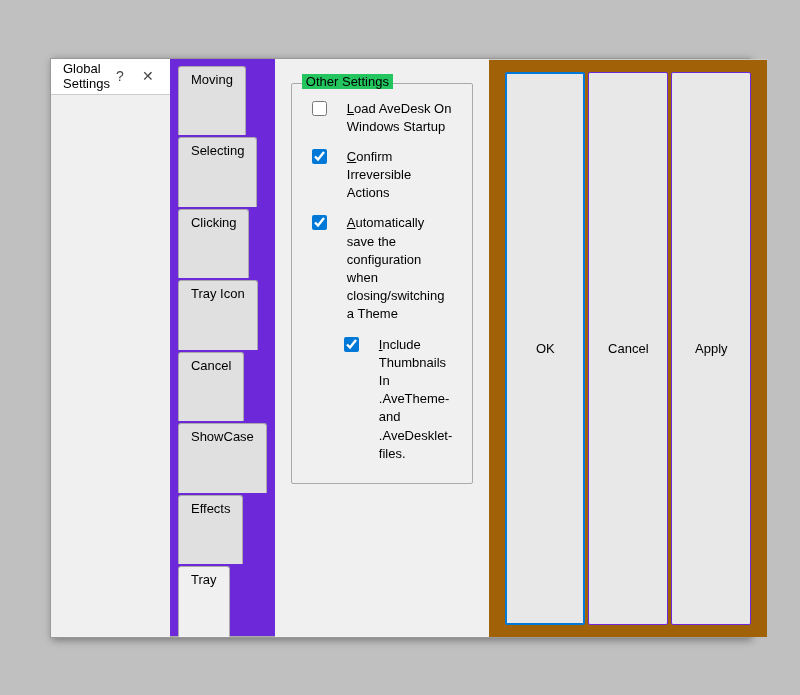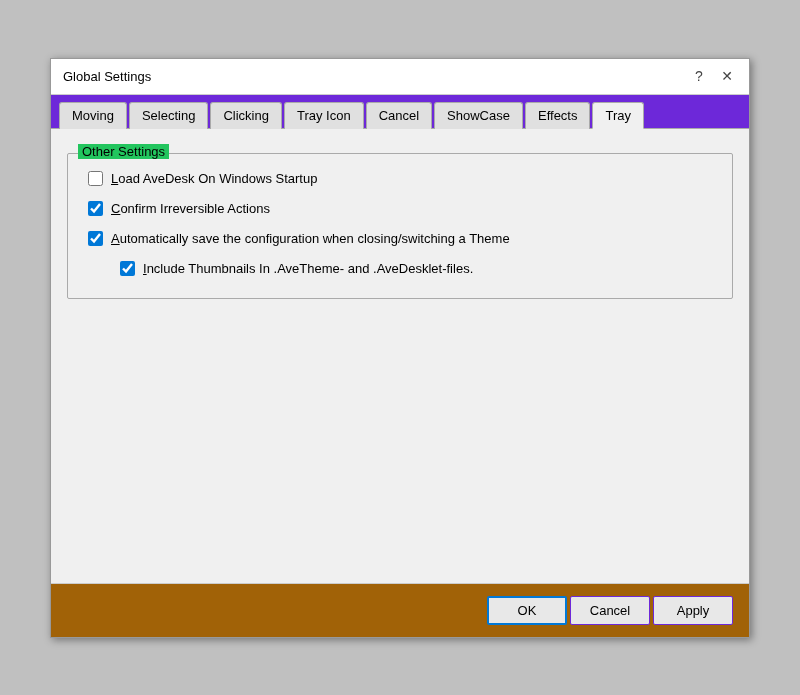--- a/index.html
+++ b/index.html
@@ -19,21 +19,21 @@
       font-size: 13px;
     }
 
     .window {
       background: #f0f0f0;
       border: 1px solid #999;
       box-shadow: 2px 2px 8px rgba(0,0,0,0.4);
       width: 700px;
       min-height: 580px;
       display: flex;
-      flex-direction: column;
+      flex-direction: row;
     }
 
     .title-bar {
       background: #ffffff;
       border-bottom: 1px solid #ccc;
       padding: 8px 12px;
       display: flex;
       align-items: center;
       justify-content: space-between;
       height: 36px;
@@ -113,21 +113,21 @@
       background: #22c55e;
       padding: 0 4px;
       font-size: 13px;
       color: #000;
     }
 
     .checkbox-row {
       display: flex;
       align-items: flex-start;
       margin-bottom: 12px;
-      gap: 8px;
+      gap: 20px;
     }
 
     .checkbox-row:last-child {
       margin-bottom: 0;
       padding-left: 32px;
     }
 
     .checkbox-row input[type="checkbox"] {
       width: 15px;
       height: 15px;

